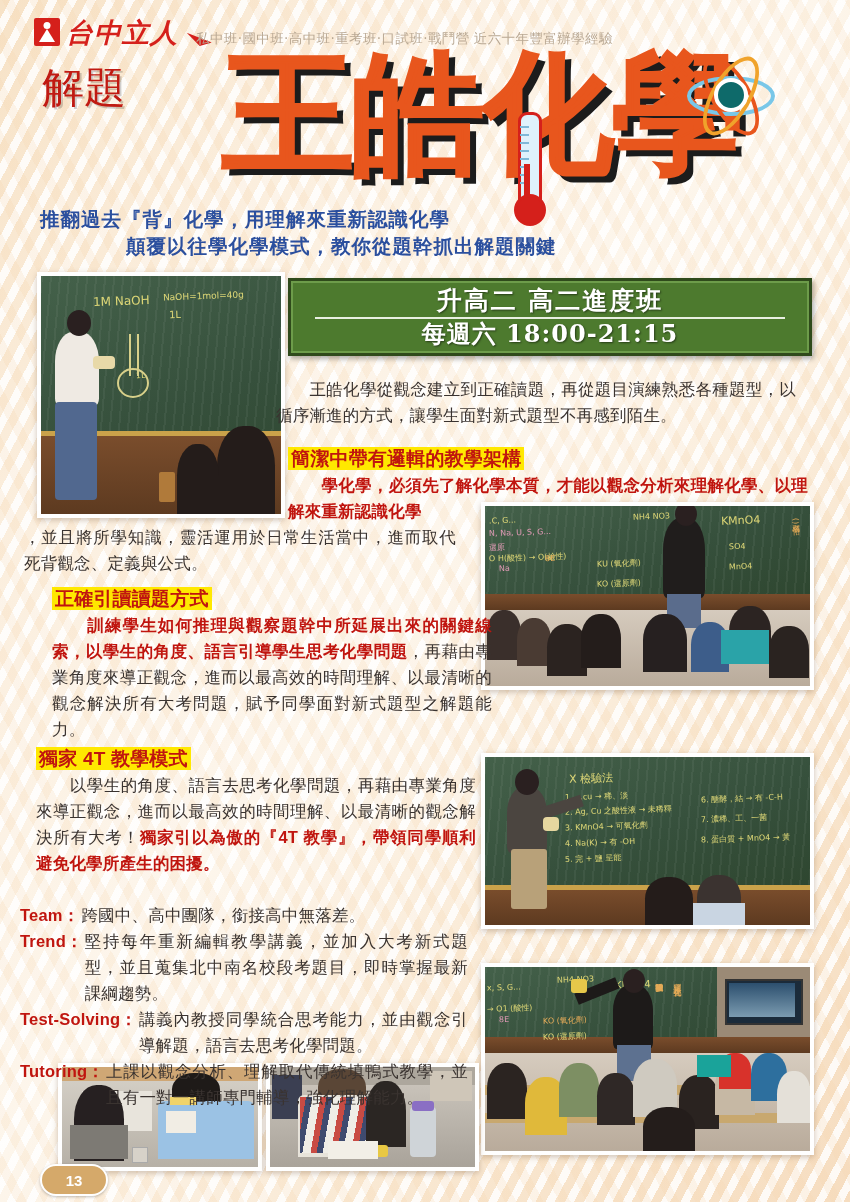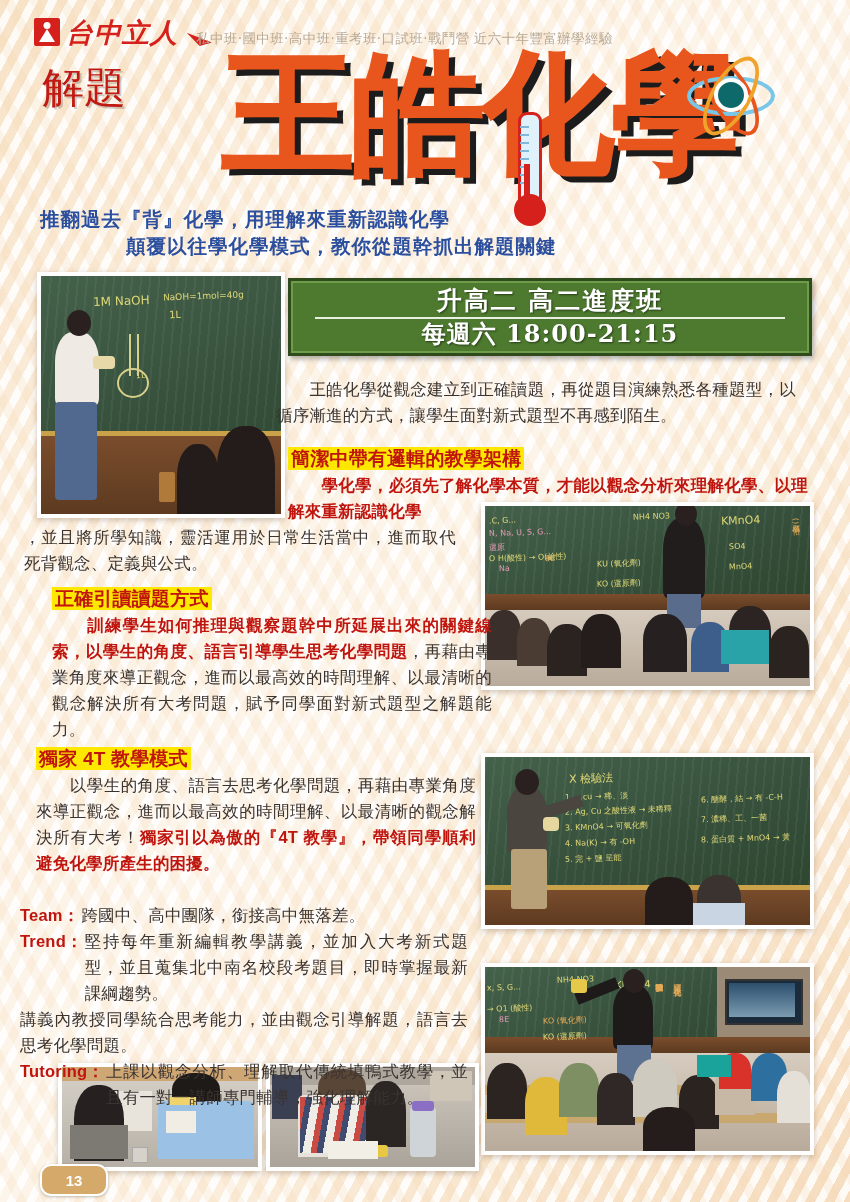--- a/index.html
+++ b/index.html
@@ -163,21 +163,21 @@
   #sec2{left:36px;top:586px;width:440px;margin-left:16px;}
   #sec3{left:36px;top:746px;width:440px;}
   #tlist{left:20px;top:866px;width:448px;margin-top:36px;}
   .titem{display:flex;margin-bottom:0;}
   .titem .k{flex:0 0 auto;white-space:nowrap;margin-right:2px;}
   .titem .v{flex:1 1 auto;}
 
   
   #pagenum{
     position:absolute;left:40px;top:1164px;width:64px;height:28px;
-    background:#d5a96a;border:2px solid #fff;border-radius:11px;
+    background:#d5a96a;border:2px solid #fff;border-radius:16px;
     color:#fff;font-weight:bold;font-size:15px;
     display:flex;align-items:center;justify-content:center;
     box-shadow:0 1px 3px rgba(0,0,0,.25);
   }
 </style>
 </head>
 <body>
 
 <div id="page">
 
@@ -407,20 +407,21 @@
   <div id="tlist" class="copy lyr">
     <div class="titem">
       <span class="k lab">Team：</span>
       <span class="v">跨國中、高中團隊，銜接高中無落差。</span>
     </div>
     <div class="titem">
       <span class="k lab">Trend：</span>
       <span class="v">堅持每年重新編輯教學講義，並加入大考新式題型，並且蒐集北中南名校段考題目，即時掌握最新課綱趨勢。</span>
     </div>
     <div class="titem">
+      <span class="k lab">Test-Solving：</span>
       <span class="v">講義內教授同學統合思考能力，並由觀念引導解題，語言去思考化學問題。</span>
     </div>
     <div class="titem">
       <span class="k lab">Tutoring：</span>
       <span class="v">上課以觀念分析、理解取代傳統填鴨式教學，並且有一對一講師專門輔導，強化理解能力。</span>
     </div>
   </div>
 
   <div id="pagenum" class="lyr">13</div>
 

